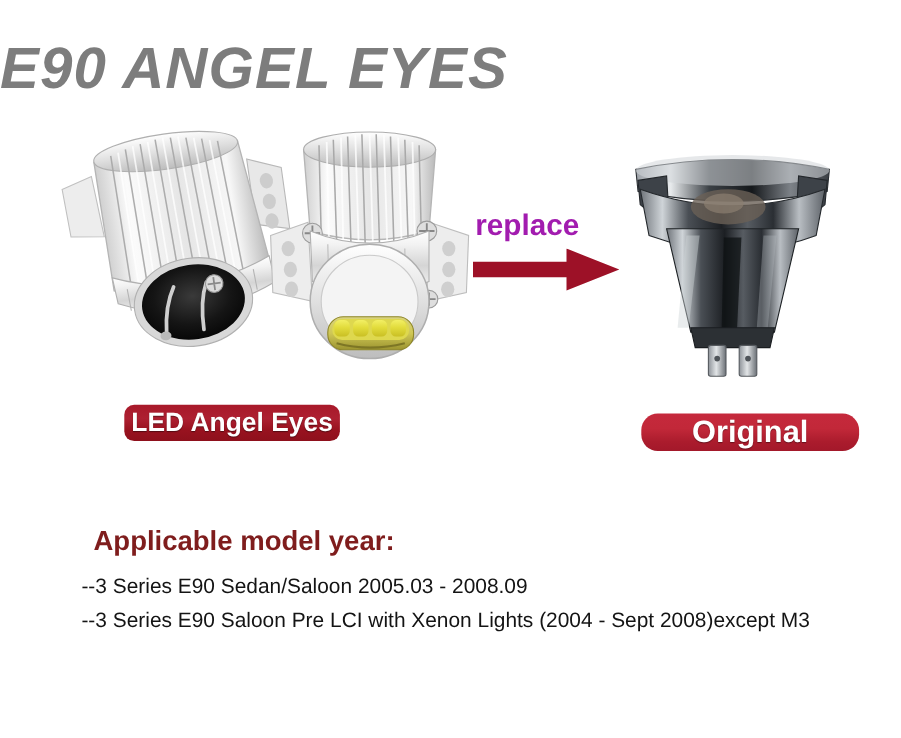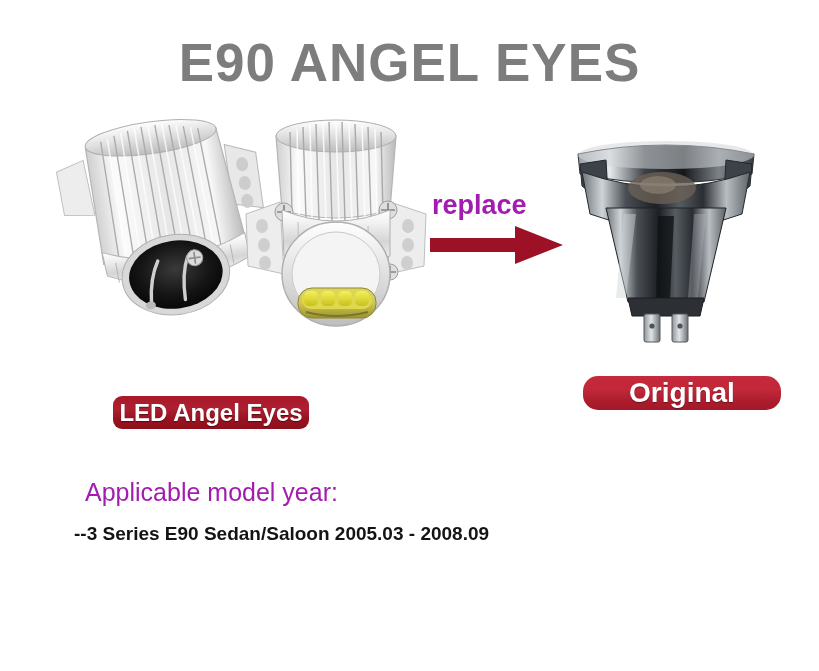--- a/index.html
+++ b/index.html
@@ -15,27 +15,27 @@
     font-family: "Liberation Sans", sans-serif;
     -webkit-font-smoothing: antialiased;
   }
 
   
   .page-title {
     position: absolute;
     left: 0;
     top: 36px;
     width: 819px;
-    text-align: center;
     font-size: 53px;
     font-weight: bold;
     color: #7d7d7d;
     letter-spacing: 1px;
     line-height: 1;
     white-space: nowrap;
+    font-style: italic;
   }
 
   
   .product-stage {
     position: absolute;
     left: 0;
     top: 100px;
     width: 819px;
     height: 260px;
   }
@@ -88,49 +88,48 @@
   }
   .badge-led {
     left: 113px;
     top: 368px;
     width: 196px;
     height: 33px;
     font-size: 24px;
     border-radius: 9px;
     background: linear-gradient(180deg, #a8192a 0%, #ad2031 38%, #98121f 70%, #8e101c 100%);
     text-shadow: 0 1px 1px rgba(0,0,0,0.45);
-    margin-top: 28px;
   }
   .badge-original {
     left: 583px;
     top: 376px;
     width: 198px;
     height: 34px;
     font-size: 28px;
     border-radius: 15px;
     background: linear-gradient(180deg, #c5293c 0%, #c22839 40%, #ab1c2d 75%, #a3182a 100%);
     text-shadow: 0 1px 1px rgba(0,0,0,0.4);
   }
 
   
   .applic-heading {
     position: absolute;
     left: 85px;
     top: 480px;
     font-size: 25px;
-    color: #a21caf;
+    color: #7f1d1d;
     line-height: 1;
     white-space: nowrap;
+    font-weight: bold;
   }
   .applic-list {
     position: absolute;
     left: 74px;
     top: 518px;
     width: 740px;
-    font-weight: bold;
   }
   .applic-item {
     font-size: 19px;
     color: #141414;
     line-height: 31px;
     white-space: nowrap;
   }
 </style>
 </head>
 <body>
@@ -363,13 +362,14 @@
 <div class="badge badge-led">
   <span>LED Angel Eyes</span>
 </div>
 <div class="badge badge-original">
   <span>Original</span>
 </div>
 
 <div class="applic-heading">Applicable model year:</div>
 <div class="applic-list">
   <div class="applic-item">--3 Series E90 Sedan/Saloon 2005.03 - 2008.09</div>
+  <div class="applic-item">--3 Series E90 Saloon Pre LCI with Xenon Lights (2004 - Sept 2008)except M3</div>
 </div>
 
 </body></html>

